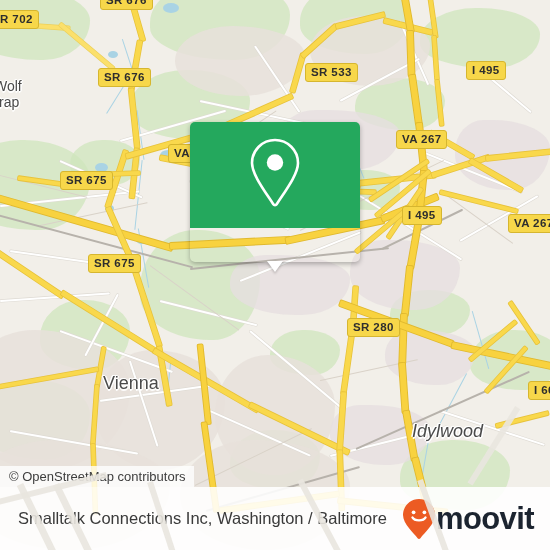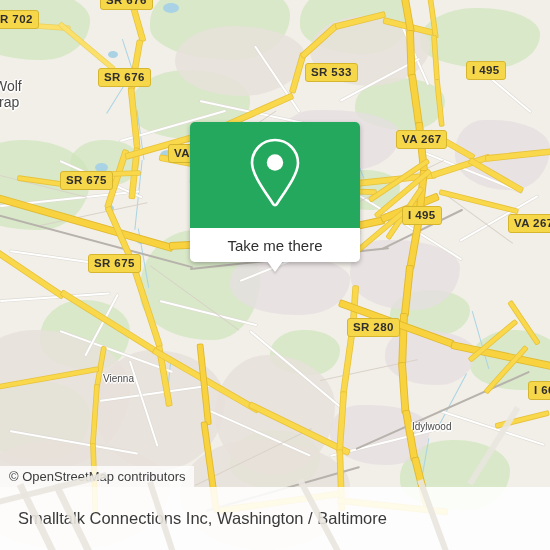--- a/index.html
+++ b/index.html
@@ -98,21 +98,21 @@
     line-height: 16px;
     height: 17px;
     padding: 0 5px;
     white-space: nowrap;
     box-sizing: content-box;
   }
   
   .place {
     position: absolute;
     color: #4a4a4a;
-    font-size: 10px;
+    font-size: 18px;
     white-space: nowrap;
     text-shadow:
       1.5px 0 0 rgba(255,255,255,.9), -1.5px 0 0 rgba(255,255,255,.9),
       0 1.5px 0 rgba(255,255,255,.9), 0 -1.5px 0 rgba(255,255,255,.9),
       1px 1px 0 rgba(255,255,255,.9), -1px -1px 0 rgba(255,255,255,.9);
   }
   .place.small { font-size: 14px; }
 
   
   #callout {
@@ -424,49 +424,57 @@
         <div class="shield" style="left: 508px; top: 214px;">VA 267</div>
         <div class="shield" style="left: 88px; top: 254px;">SR 675</div>
         <div class="shield" style="left: 347px; top: 318px;">SR 280</div>
         <div class="shield" style="left: 528px; top: 381px;">I 66</div>
       </div>
 
     <div id="places">
         <div class="place small" style="left: -6px; top: 78px;">Wolf</div>
         <div class="place small" style="left: -9px; top: 94px;">Trap</div>
         <div class="place" style="left: 103px; top: 373px;">Vienna</div>
-        <div class="place" style="left: 412px; top: 421px;">Idylwood</div>
+        <div class="place" style="left: 412px; top: 421px; font-style: italic;">Idylwood</div>
       </div>
   </div>
 
   <div id="callout">
     <div id="callout-head" style="background: rgb(36, 168, 93);">
       <span>
         <svg width="58" height="74" viewBox="0 0 58 74" aria-hidden="true">
           <path d="M29 4 C16.3 4 6 14.3 6 27 C6 38 18 54 27.3 68.2 C28.1 69.4 29.9 69.4 30.7 68.2 C40 54 52 38 52 27 C52 14.3 41.7 4 29 4 Z" fill="none" stroke="#ffffff" stroke-width="2.6" stroke-linejoin="round"></path>
           <circle cx="29" cy="26.5" r="8.2" fill="#ffffff"></circle>
         </svg>
       </span>
     </div>
-    <div id="callout-foot">
-      <span>Take me there</span>
-    </div>
     <div id="callout-tail"></div>
   </div>
 
   <div id="attribution">
     <span>© OpenStreetMap contributors</span>
   </div>
 
   <div id="bottombar">
     <div class="bbline" style="left:20px;  top:-6px; width:90px;  height:7px; transform:rotate(64deg);"></div>
     <div class="bbline" style="left:56px;  top:-6px; width:90px;  height:7px; transform:rotate(64deg);"></div>
     <div class="bbline" style="left:-10px; top:14px; width:120px; height:6px; transform:rotate(-14deg);"></div>
     <div class="bbline" style="left:150px; top:-8px; width:100px; height:6px; transform:rotate(72deg);"></div>
     <div class="bbline" style="left:300px; top:-10px;width:110px; height:6px; transform:rotate(62deg);"></div>
     <div class="bbline" style="left:420px; top:-10px;width:100px; height:6px; transform:rotate(70deg);"></div>
     <div class="bbline" style="left:470px; top:-6px; width:90px;  height:6px; transform:rotate(-58deg);"></div>
 
     <div id="bb-title">Smalltalk Connections Inc, Washington / Baltimore</div>
 
+    <div id="brand">
+      <span style="display:block;line-height:0;">
+        <svg width="32" height="40" viewBox="0 0 32 40" aria-hidden="true">
+          <path d="M16 0 C7.2 0 0 7.2 0 16 C0 25 11 34 14.6 39.2 C15.3 40.2 16.7 40.2 17.4 39.2 C21 34 32 25 32 16 C32 7.2 24.8 0 16 0 Z" fill="#ec5b23"></path>
+          <circle cx="10.6" cy="13.3" r="1.85" fill="#ffffff"></circle>
+          <circle cx="21.4" cy="13.3" r="1.85" fill="#ffffff"></circle>
+          <path d="M9.4 18.4 C11.6 22.4 20.4 22.4 22.6 18.4" fill="none" stroke="#ffffff" stroke-width="2.2" stroke-linecap="round"></path>
+        </svg>
+      </span>
+      <span id="brand-text" style="color: rgb(28, 36, 48);">moovit</span>
+    </div>
   </div>
 
 </div>
 
 </body></html>

